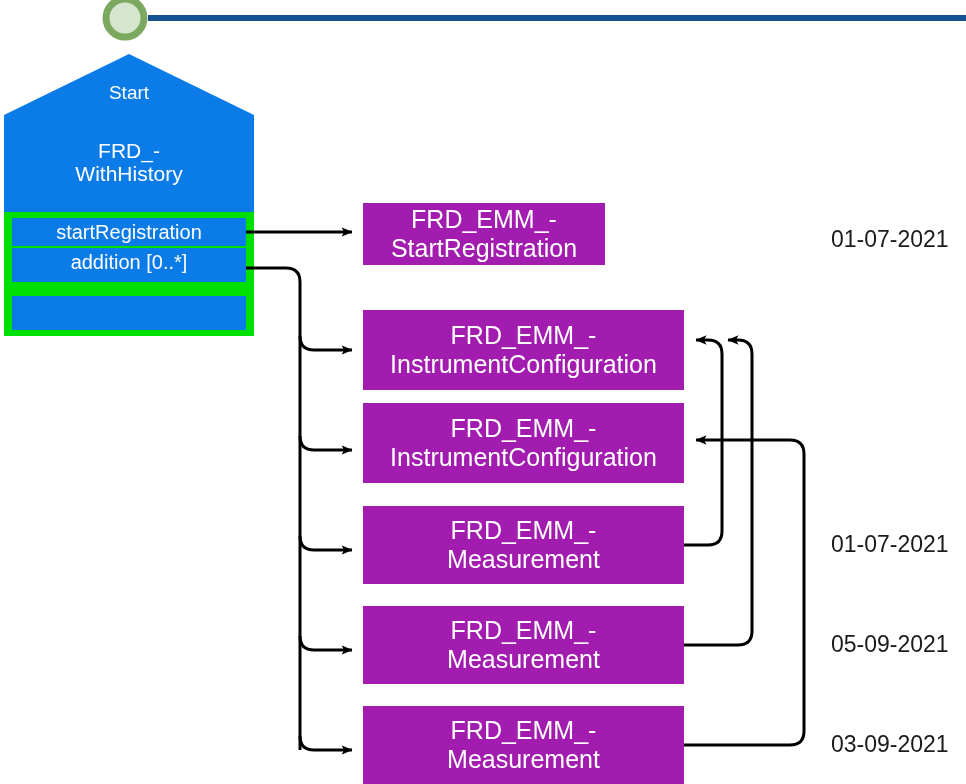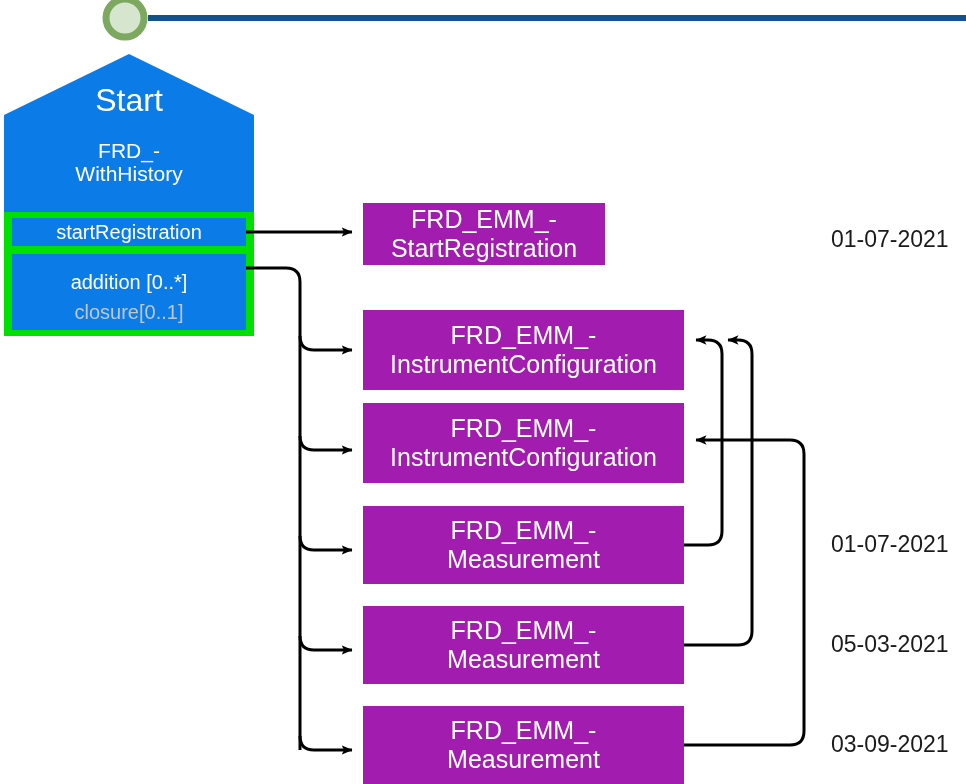--- a/index.html
+++ b/index.html
@@ -38,21 +38,21 @@
     position: absolute;
     color: #ffffff;
     text-align: center;
     line-height: 1.08;
     white-space: pre-line;
   }
   #start-title {
     left: 10px;
     top: 83px;
     width: 238px;
-    font-size: 32px;
+    font-size: 19px;
   }
   #start-name {
     left: 10px;
     top: 140px;
     width: 238px;
     font-size: 21px;
   }
 
   
   .port-row {
@@ -135,22 +135,21 @@
     <path d="M684,745 L790,745 Q804,745 804,731 L804,454 Q804,440 790,440 L696,440" fill="none" stroke="#000000" stroke-width="3" marker-end="url(#arrowL)"></path>
   </svg>
 
   <div class="layer-text">
 
     <div class="start-shape-label" id="start-title">Start</div>
     <div class="start-shape-label" id="start-name">FRD_-
 WithHistory</div>
 
     <div class="port-row" style="left:12px; top:218px; width:234px;">startRegistration</div>
-    <div class="port-row" style="left:12px; top:268px; width:234px;">addition [0..*]</div>
-    <div class="port-row muted" style="left:12px; top:298px; width:234px;">closure[0..1]</div>
+    <div class="port-row" style="left:12px; top:248px; width:234px;">addition [0..*]</div>
 
     <div class="event-box" style="left:363px; top:203px; width:242px; height:62px;">FRD_EMM_-
 StartRegistration</div>
 
     <div class="event-box" style="left:363px; top:310px; width:321px; height:80px;">FRD_EMM_-
 InstrumentConfiguration</div>
 
     <div class="event-box" style="left:363px; top:403px; width:321px; height:80px;">FRD_EMM_-
 InstrumentConfiguration</div>
 
@@ -158,17 +157,17 @@
 Measurement</div>
 
     <div class="event-box" style="left:363px; top:606px; width:321px; height:78px;">FRD_EMM_-
 Measurement</div>
 
     <div class="event-box" style="left:363px; top:706px; width:321px; height:78px;">FRD_EMM_-
 Measurement</div>
 
     <div class="date-label" style="left:831px; top:228px;">01-07-2021</div>
     <div class="date-label" style="left:831px; top:533px;">01-07-2021</div>
-    <div class="date-label" style="left:831px; top:633px;">05-03-2021</div>
+    <div class="date-label" style="left:831px; top:633px;">05-09-2021</div>
     <div class="date-label" style="left:831px; top:733px;">03-09-2021</div>
 
   </div>
 </div>
 
 </body></html>

